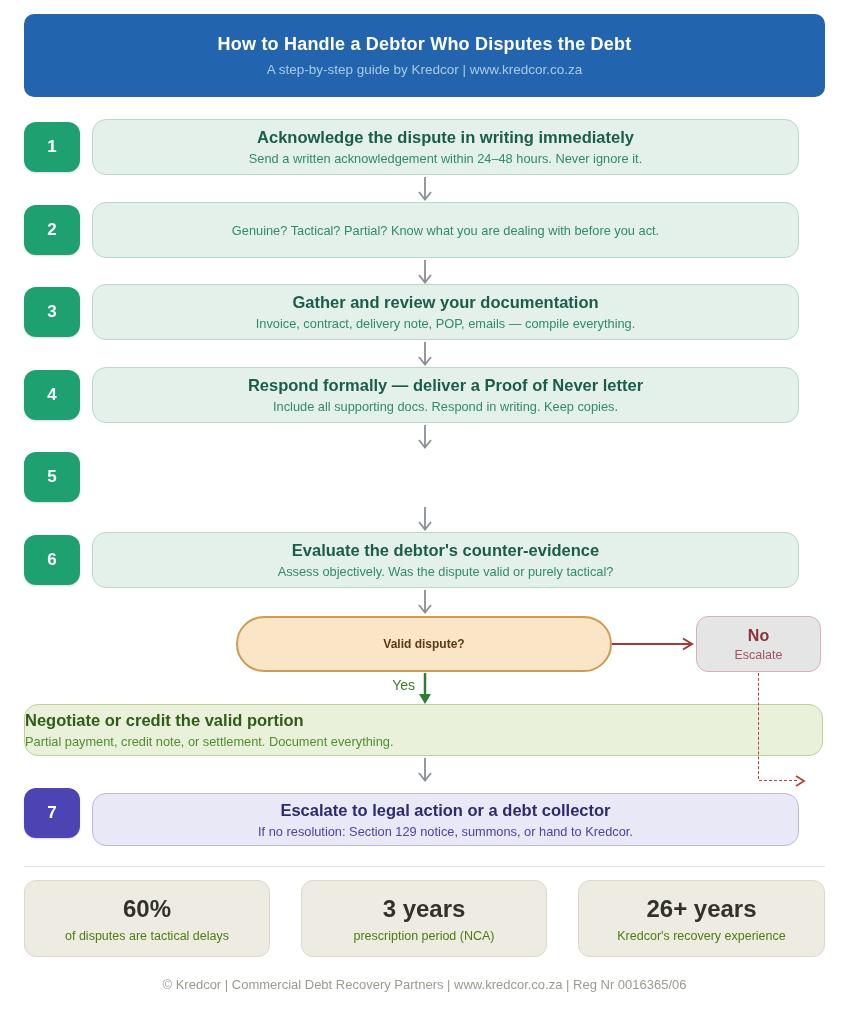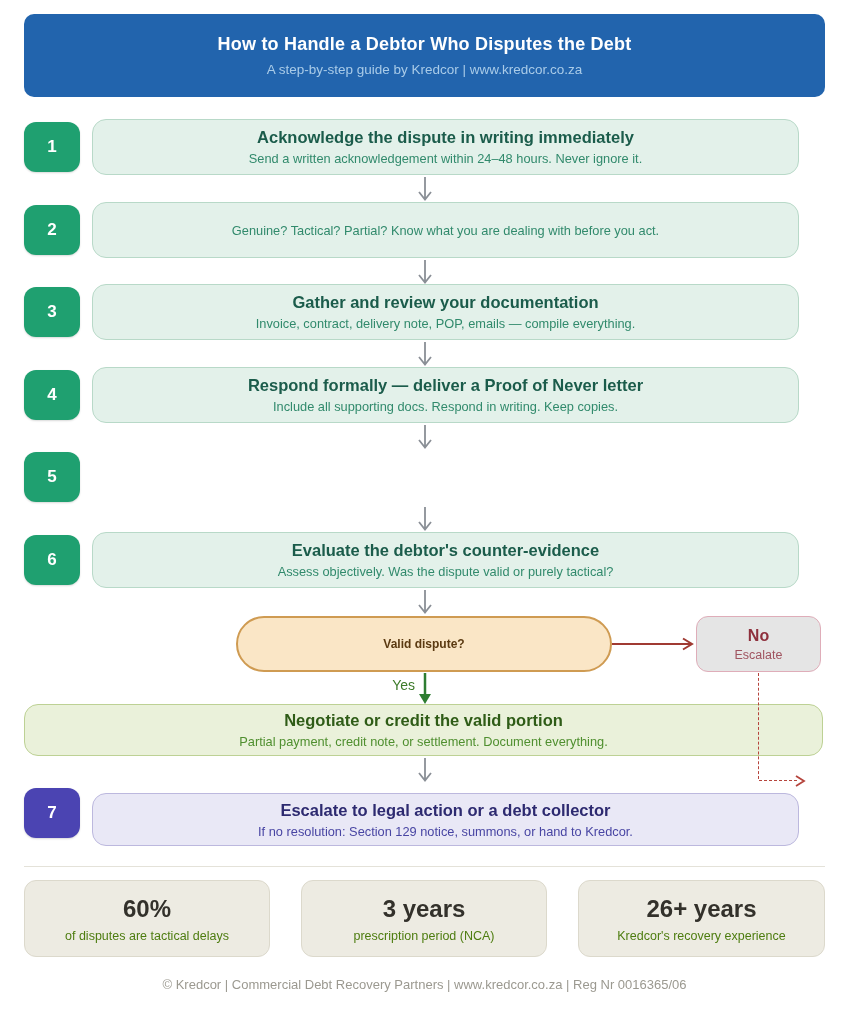--- a/index.html
+++ b/index.html
@@ -45,21 +45,21 @@
   .nobox .n{color:#8e2f3c;font-size:16px;font-weight:bold;}
   .nobox .e{color:#a05460;font-size:12.5px;}
   .yeslabel{
     position:absolute;left:360px;top:677px;width:55px;text-align:right;
     color:#3c7a28;font-size:14px;
   }
   
   .greenbox{
     position:absolute;left:24px;top:704px;width:799px;height:52px;box-sizing:border-box;
     background:#eaf1da;border:1.5px solid #bdd194;border-radius:14px;
-    display:flex;flex-direction:column;align-items:center;justify-content:center;gap:4px;
+    display:flex;flex-direction:column;justify-content:center;gap:4px;
   }
   .greenbox .t{color:#2f5c17;font-size:16.5px;font-weight:bold;}
   .greenbox .s{color:#4f8f2f;font-size:12.8px;}
   .badge7{background:#4b44b2;top:788px;}
   .step7box{
     position:absolute;left:92px;top:785px;width:707px;height:53px;box-sizing:border-box;
     background:#e9e8f6;border:1.5px solid #bcb8de;border-radius:14px;
     display:flex;flex-direction:column;align-items:center;justify-content:center;gap:4px;margin-top:8px;
   }
   .step7box .t{color:#2d2a70;font-size:16.5px;font-weight:bold;}

